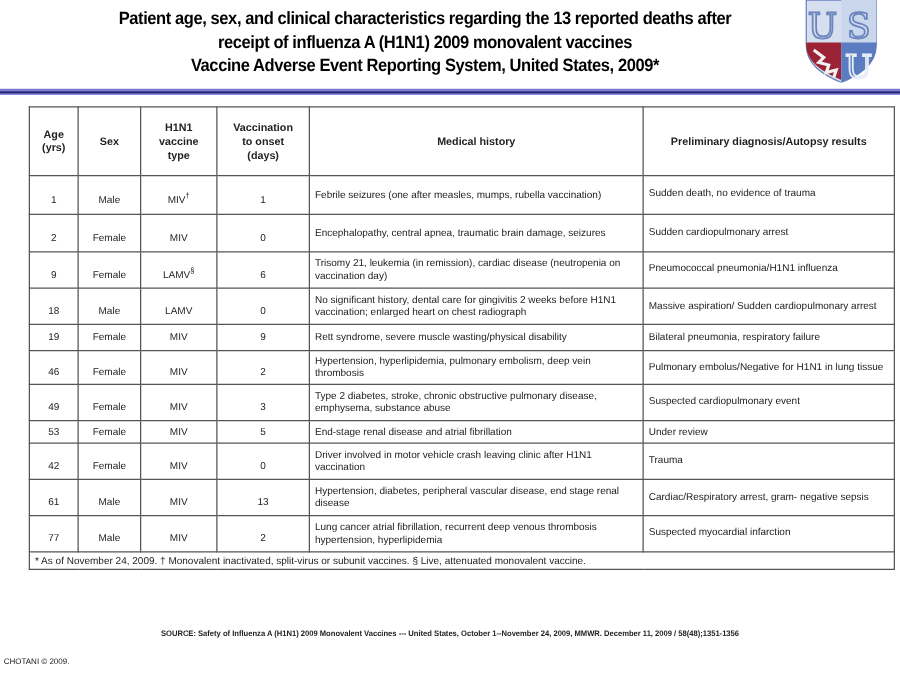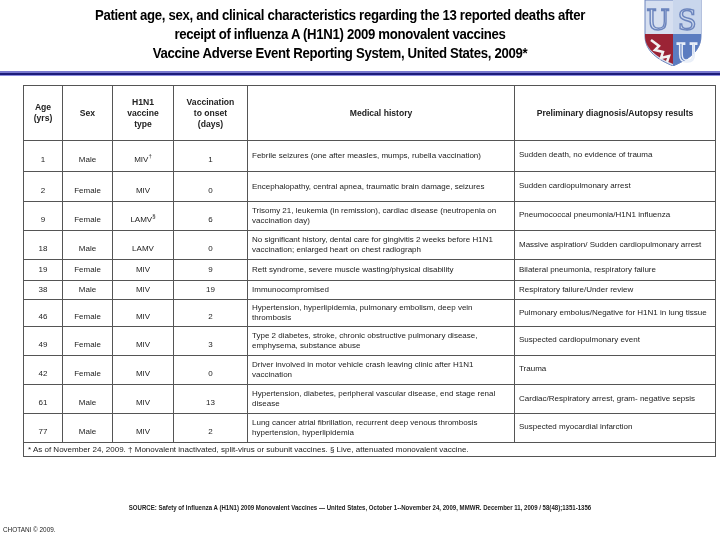--- a/index.html
+++ b/index.html
@@ -136,43 +136,43 @@
         <td class="diag mid">Massive aspiration/ Sudden cardiopulmonary arrest</td>
       </tr>
       <tr style="height: 21px;">
         <td class="c" style="padding-top: 0px;">19</td>
         <td class="c" style="padding-top: 0px;">Female</td>
         <td class="c" style="padding-top: 0px;"><span>MIV</span></td>
         <td class="c" style="padding-top: 0px;">9</td>
         <td class="hist">Rett syndrome, severe muscle wasting/physical disability</td>
         <td class="diag mid">Bilateral pneumonia, respiratory failure</td>
       </tr>
-      <tr style="height: 19px;">
-        <td class="c" style="padding-top: 0px;">38</td>
-        <td class="c" style="padding-top: 0px;">Male</td>
-        <td class="c" style="padding-top: 0px;"><span>MIV</span></td>
-        <td class="c" style="padding-top: 0px;">19</td>
-        <td class="hist">Immunocompromised</td>
-        <td class="diag mid">Respiratory failure/Under review</td>
-      </tr>
       <tr style="height: 27px;">
         <td class="c">46</td>
         <td class="c">Female</td>
         <td class="c"><span>MIV</span></td>
         <td class="c">2</td>
         <td class="hist">Hypertension, hyperlipidemia, pulmonary embolism, deep vein thrombosis</td>
         <td class="diag mid">Pulmonary embolus/Negative for H1N1 in lung tissue</td>
       </tr>
       <tr style="height: 29px;">
         <td class="c">49</td>
         <td class="c">Female</td>
         <td class="c"><span>MIV</span></td>
         <td class="c">3</td>
         <td class="hist">Type 2 diabetes, stroke, chronic obstructive pulmonary disease, emphysema, substance abuse</td>
         <td class="diag">Suspected cardiopulmonary event</td>
+      </tr>
+      <tr style="height: 18px;">
+        <td class="c" style="padding-top: 0px;">53</td>
+        <td class="c" style="padding-top: 0px;">Female</td>
+        <td class="c" style="padding-top: 0px;"><span>MIV</span></td>
+        <td class="c" style="padding-top: 0px;">5</td>
+        <td class="hist">End-stage renal disease and atrial fibrillation</td>
+        <td class="diag mid">Under review</td>
       </tr>
       <tr style="height: 29px;">
         <td class="c">42</td>
         <td class="c">Female</td>
         <td class="c"><span>MIV</span></td>
         <td class="c">0</td>
         <td class="hist">Driver involved in motor vehicle crash leaving clinic after H1N1 vaccination</td>
         <td class="diag">Trauma</td>
       </tr>
       <tr style="height: 29px;">

